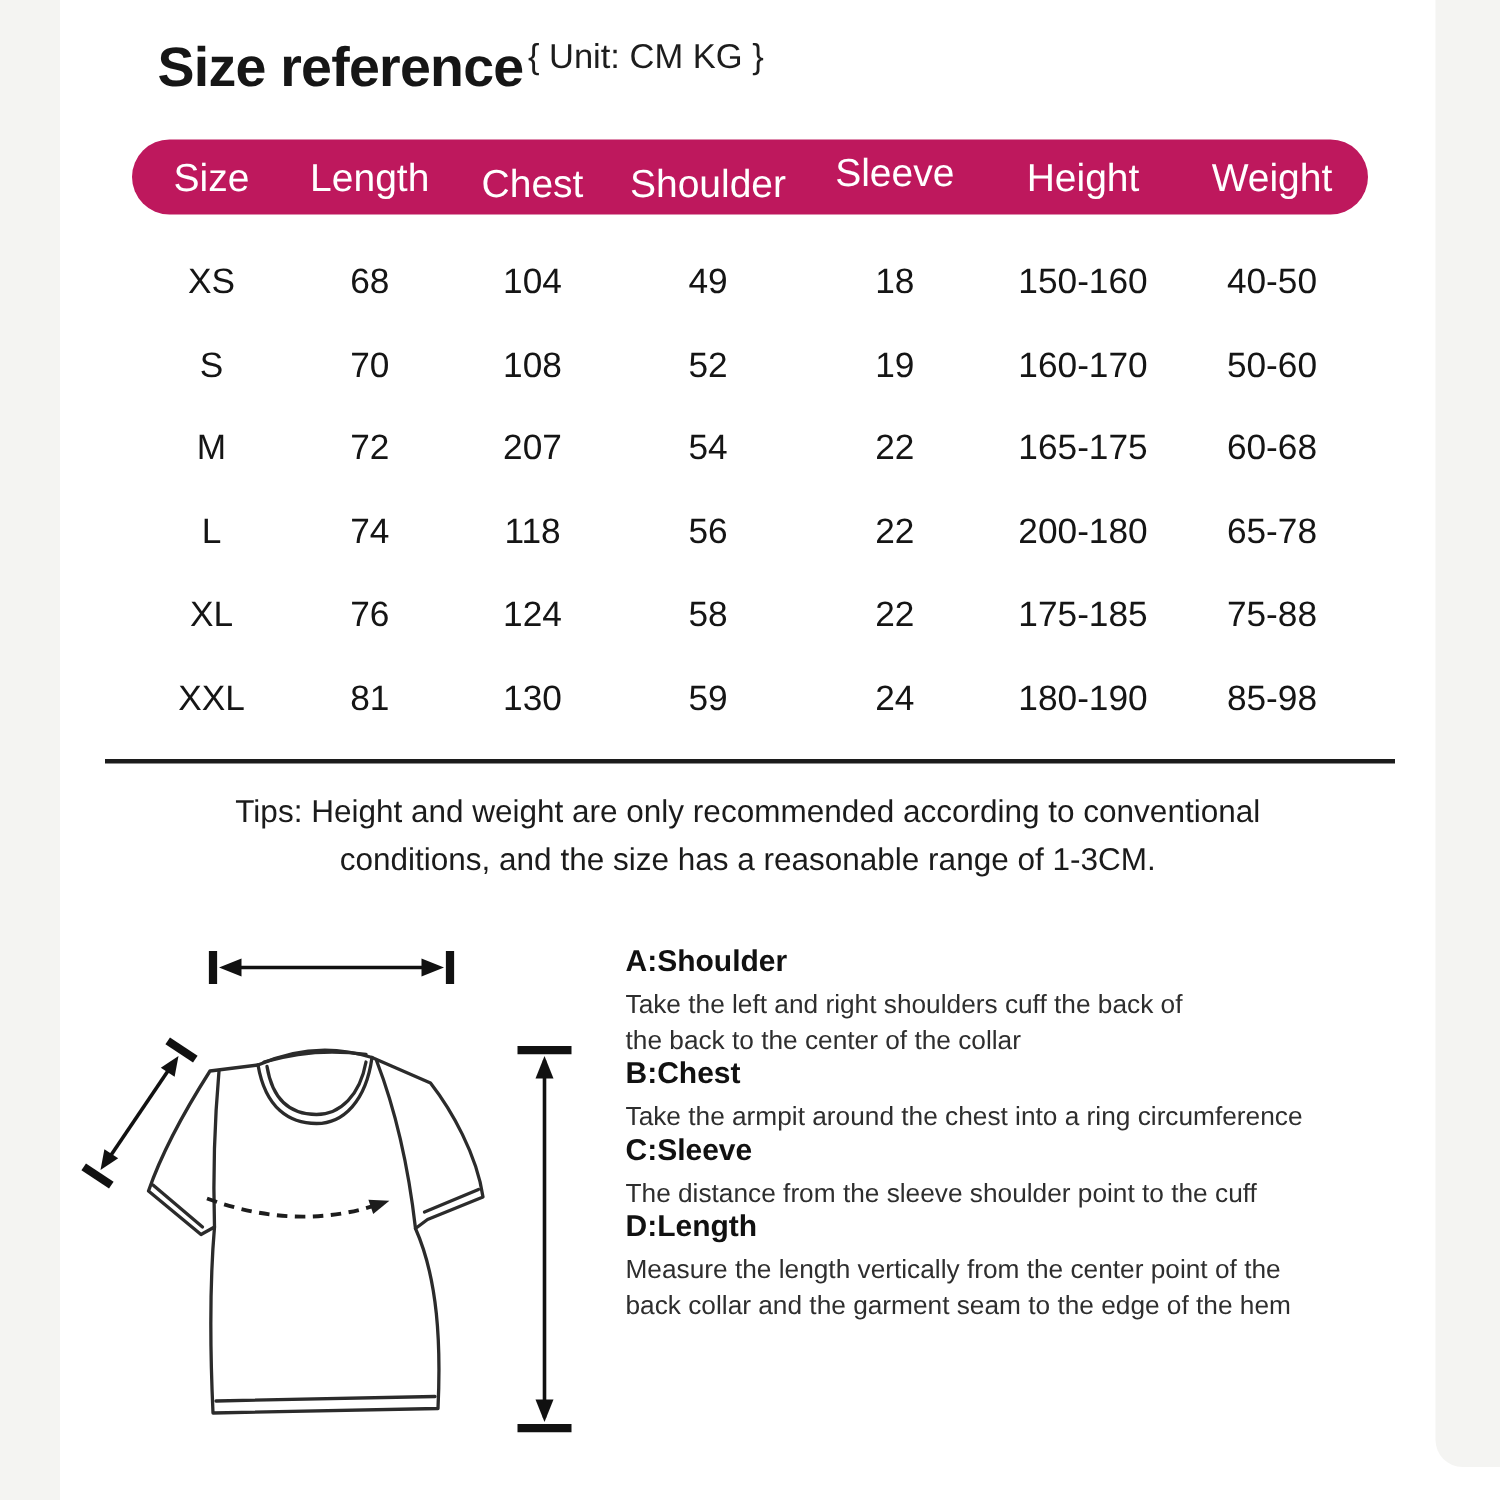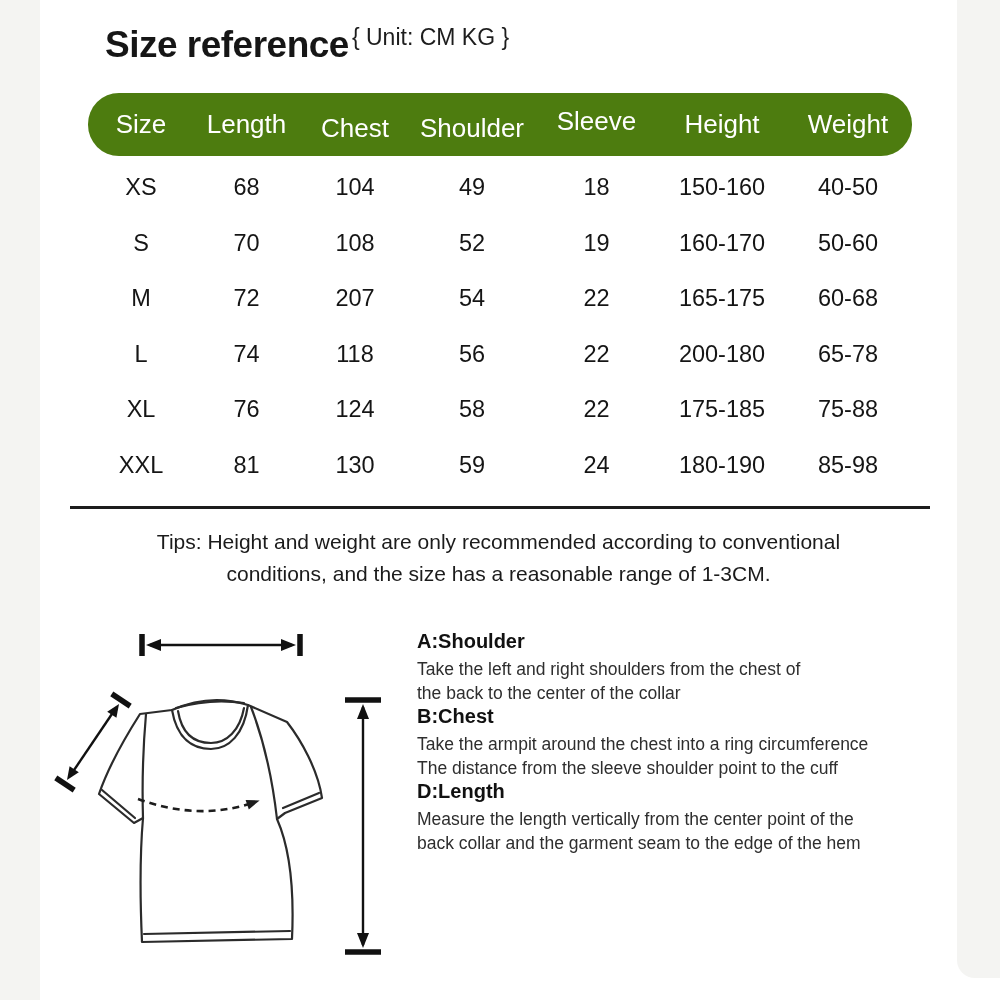--- a/index.html
+++ b/index.html
@@ -11,22 +11,22 @@
   .edge-left{left:0;width:40px;height:1000px;}
   .edge-right{left:957px;width:43px;height:978px;border-bottom-left-radius:18px;}
 
   
   .title-row{position:absolute;left:105px;top:24px;display:flex;align-items:flex-start;}
   .page-title{font-size:37px;font-weight:bold;letter-spacing:-0.5px;color:#161616;margin:0;}
   .unit-note{font-size:23px;color:#1d1d1d;margin-left:3px;}
 
   
   .thead{
-    position:absolute;left:88px;top:93px;width:824px;height:63px;
-    background:#4d7c0f;border-radius:31px;display:grid;align-items:center;
+    position:absolute;left:88px;top:93px;width:824px;height:50px;
+    background:#be185d;border-radius:31px;display:grid;align-items:center;
     grid-template-columns:106fr 105fr 112fr 122fr 127fr 124fr 128fr;
   }
   .th{color:#ffffff;font-size:26px;text-align:center;}
   .th:nth-child(3),.th:nth-child(4){transform:translateY(4px);}
   .th:nth-child(5){transform:translateY(-3px);text-align:center;}
   .tbody{position:absolute;left:88px;top:160px;width:824px;}
   .trow{
     height:55.5px;display:grid;align-items:center;
     grid-template-columns:106fr 105fr 112fr 122fr 127fr 124fr 128fr;
   }
@@ -179,31 +179,32 @@
         <polygon points="229.6,202.5 218.8,211.4 215.6,201.9" fill="#1d1d1d"></polygon>
       </g>
     </svg>
 
   </div>
 
   <div class="guide">
     <div class="guide-block">
       <h3 class="g-title">A:Shoulder</h3>
       <div>
-          <div class="g-line">Take the left and right shoulders from the chest of</div>
+          <div class="g-line">Take the left and right shoulders cuff the back of</div>
           <div class="g-line">the back to the center of the collar</div>
         </div>
     </div>
     <div class="guide-block">
       <h3 class="g-title">B:Chest</h3>
       <div>
           <div class="g-line">Take the armpit around the chest into a ring circumference</div>
         </div>
     </div>
     <div class="guide-block">
+      <h3 class="g-title">C:Sleeve</h3>
       <div>
           <div class="g-line">The distance from the sleeve shoulder point to the cuff</div>
         </div>
     </div>
     <div class="guide-block">
       <h3 class="g-title">D:Length</h3>
       <div>
           <div class="g-line">Measure the length vertically from the center point of the</div>
           <div class="g-line">back collar and the garment seam to the edge of the hem</div>
         </div>

